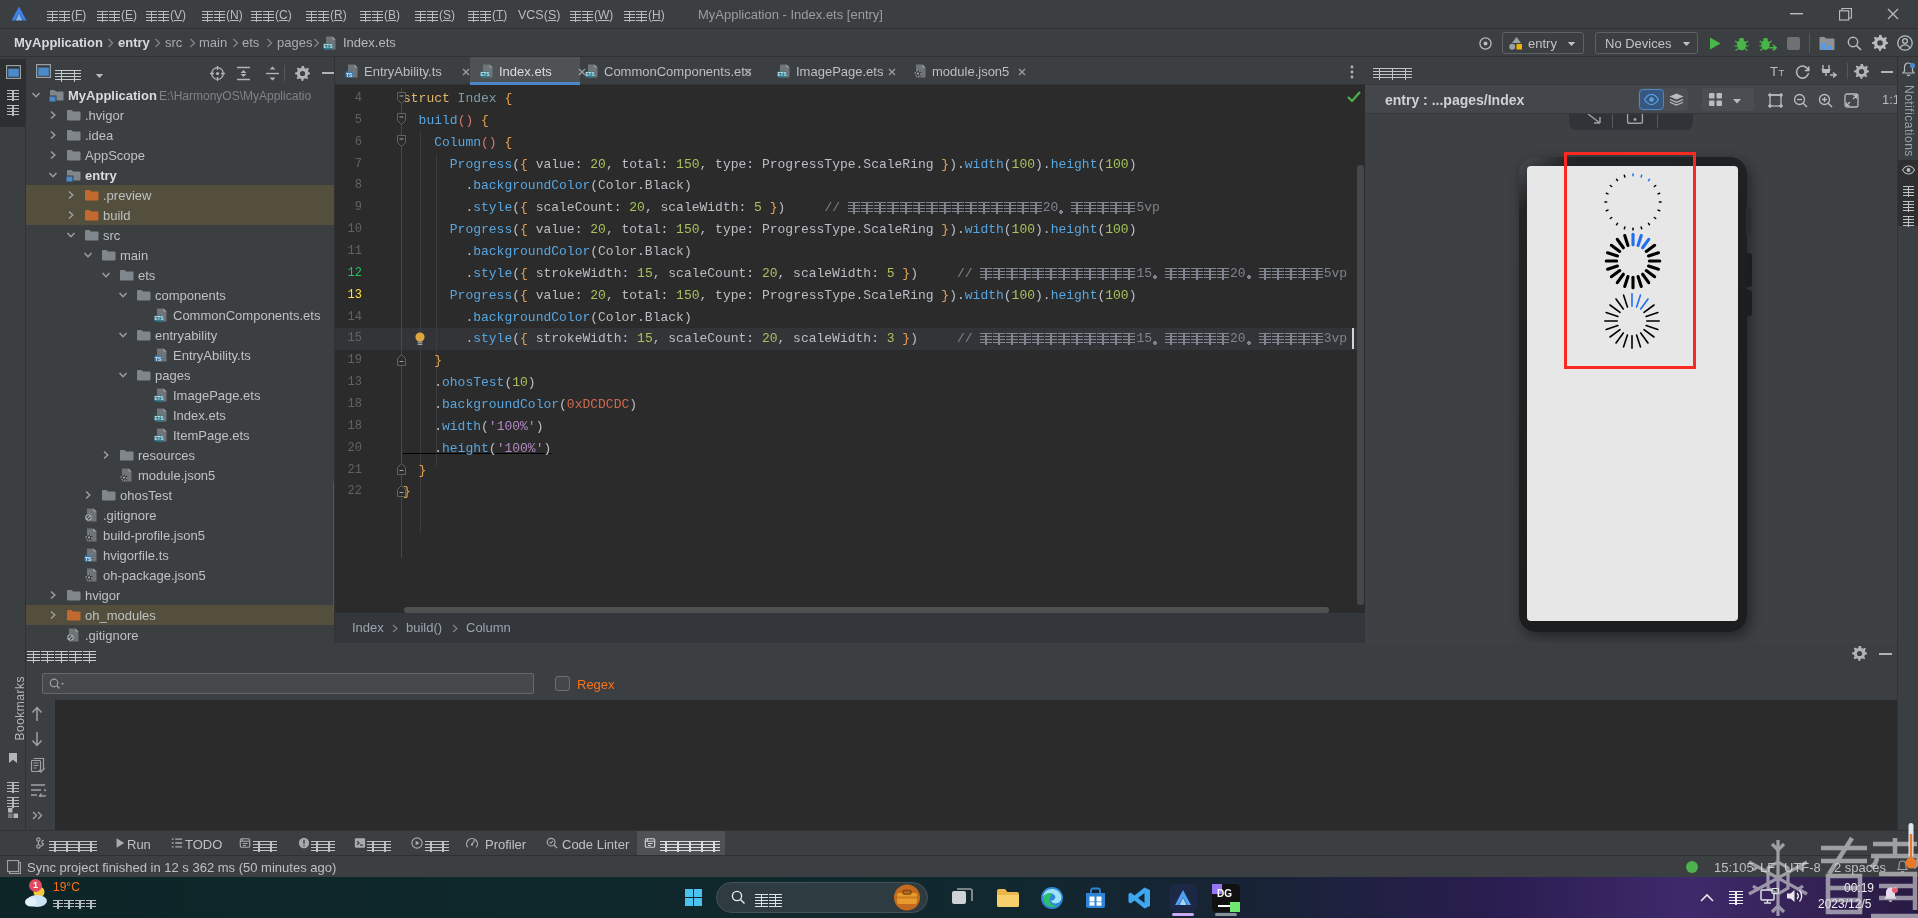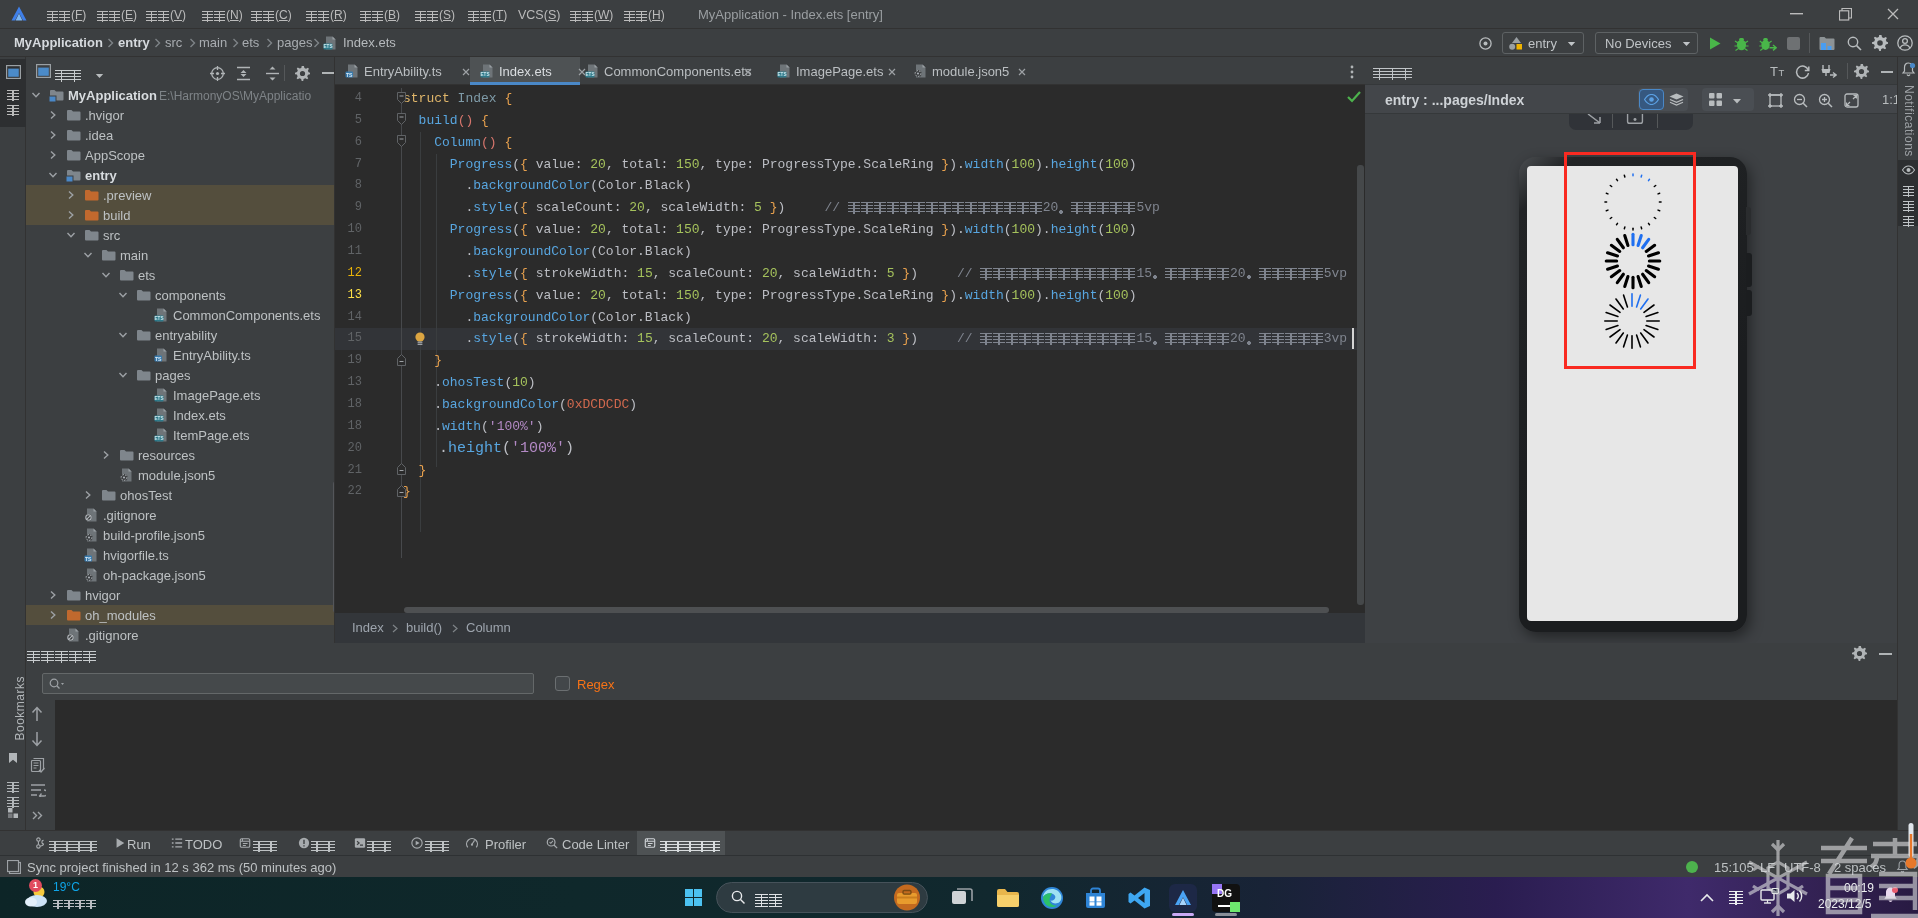--- a/index.html
+++ b/index.html
@@ -614,38 +614,38 @@
 <div class="ab mono" style="left:0;top:99.6px;width:27px;text-align:right;font-size:12px;color:#606366;">7</div>
 <div class="ab mono" style="left:68px;top:96.6px;height:22px;line-height:21px;font-size:13px;white-space:nowrap;"><span style="color:#bcbec4;">&nbsp;&nbsp;&nbsp;&nbsp;&nbsp;&nbsp;</span><span style="color:#58a6e0;">Progress</span><span style="color:#bcbec4;">(</span><span style="color:#e8a14e;">{</span><span style="color:#bcbec4;">&nbsp;value:&nbsp;</span><span style="color:#a5c25c;">20</span><span style="color:#bcbec4;">,&nbsp;total:&nbsp;</span><span style="color:#a5c25c;">150</span><span style="color:#bcbec4;">,&nbsp;type:&nbsp;ProgressType.ScaleRing&nbsp;</span><span style="color:#e8a14e;">}</span><span style="color:#bcbec4;">).</span><span style="color:#58a6e0;">width</span><span style="color:#bcbec4;">(</span><span style="color:#a5c25c;">100</span><span style="color:#bcbec4;">).</span><span style="color:#58a6e0;">height</span><span style="color:#bcbec4;">(</span><span style="color:#a5c25c;">100</span><span style="color:#bcbec4;">)</span></div>
 <div class="ab mono" style="left:0;top:121.4px;width:27px;text-align:right;font-size:12px;color:#606366;">8</div>
 <div class="ab mono" style="left:68px;top:118.4px;height:22px;line-height:21px;font-size:13px;white-space:nowrap;"><span style="color:#bcbec4;">&nbsp;&nbsp;&nbsp;&nbsp;&nbsp;&nbsp;&nbsp;&nbsp;.</span><span style="color:#58a6e0;">backgroundColor</span><span style="color:#bcbec4;">(</span><span style="color:#bcbec4;">Color.Black</span><span style="color:#bcbec4;">)</span></div>
 <div class="ab mono" style="left:0;top:143.2px;width:27px;text-align:right;font-size:12px;color:#606366;">9</div>
 <div class="ab mono" style="left:68px;top:140.2px;height:22px;line-height:21px;font-size:13px;white-space:nowrap;"><span style="color:#bcbec4;">&nbsp;&nbsp;&nbsp;&nbsp;&nbsp;&nbsp;&nbsp;&nbsp;.</span><span style="color:#58a6e0;">style</span><span style="color:#bcbec4;">(</span><span style="color:#e8a14e;">{</span><span style="color:#bcbec4;">&nbsp;scaleCount:&nbsp;</span><span style="color:#a5c25c;">20</span><span style="color:#bcbec4;">,&nbsp;scaleWidth:&nbsp;</span><span style="color:#a5c25c;">5</span><span style="color:#bcbec4;">&nbsp;</span><span style="color:#e8a14e;">}</span><span style="color:#bcbec4;">)</span><span style="color:#bcbec4;">&nbsp;&nbsp;&nbsp;&nbsp;&nbsp;</span><span style="color:#7f848e;">// <i class="cj" style="width:12px;height:12px;margin-right:1px;margin-bottom:-1px;"></i><i class="cj" style="width:12px;height:12px;margin-right:1px;margin-bottom:-1px;"></i><i class="cj" style="width:12px;height:12px;margin-right:1px;margin-bottom:-1px;"></i><i class="cj" style="width:12px;height:12px;margin-right:1px;margin-bottom:-1px;"></i><i class="cj" style="width:12px;height:12px;margin-right:1px;margin-bottom:-1px;"></i><i class="cj" style="width:12px;height:12px;margin-right:1px;margin-bottom:-1px;"></i><i class="cj" style="width:12px;height:12px;margin-right:1px;margin-bottom:-1px;"></i><i class="cj" style="width:12px;height:12px;margin-right:1px;margin-bottom:-1px;"></i><i class="cj" style="width:12px;height:12px;margin-right:1px;margin-bottom:-1px;"></i><i class="cj" style="width:12px;height:12px;margin-right:1px;margin-bottom:-1px;"></i><i class="cj" style="width:12px;height:12px;margin-right:1px;margin-bottom:-1px;"></i><i class="cj" style="width:12px;height:12px;margin-right:1px;margin-bottom:-1px;"></i><i class="cj" style="width:12px;height:12px;margin-right:1px;margin-bottom:-1px;"></i><i class="cj" style="width:12px;height:12px;margin-right:1px;margin-bottom:-1px;"></i><i class="cj" style="width:12px;height:12px;margin-right:1px;margin-bottom:-1px;"></i>20<i class="cj" style="width:12px;height:11px;margin-right:1px;margin-bottom:-1px;background:radial-gradient(circle at 3px 9px,currentColor 0 1.6px,transparent 2.2px);"></i><i class="cj" style="width:12px;height:12px;margin-right:1px;margin-bottom:-1px;"></i><i class="cj" style="width:12px;height:12px;margin-right:1px;margin-bottom:-1px;"></i><i class="cj" style="width:12px;height:12px;margin-right:1px;margin-bottom:-1px;"></i><i class="cj" style="width:12px;height:12px;margin-right:1px;margin-bottom:-1px;"></i><i class="cj" style="width:12px;height:12px;margin-right:1px;margin-bottom:-1px;"></i>5vp</span></div>
 <div class="ab mono" style="left:0;top:165.1px;width:27px;text-align:right;font-size:12px;color:#606366;">10</div>
 <div class="ab mono" style="left:68px;top:162.1px;height:22px;line-height:21px;font-size:13px;white-space:nowrap;"><span style="color:#bcbec4;">&nbsp;&nbsp;&nbsp;&nbsp;&nbsp;&nbsp;</span><span style="color:#58a6e0;">Progress</span><span style="color:#bcbec4;">(</span><span style="color:#e8a14e;">{</span><span style="color:#bcbec4;">&nbsp;value:&nbsp;</span><span style="color:#a5c25c;">20</span><span style="color:#bcbec4;">,&nbsp;total:&nbsp;</span><span style="color:#a5c25c;">150</span><span style="color:#bcbec4;">,&nbsp;type:&nbsp;ProgressType.ScaleRing&nbsp;</span><span style="color:#e8a14e;">}</span><span style="color:#bcbec4;">).</span><span style="color:#58a6e0;">width</span><span style="color:#bcbec4;">(</span><span style="color:#a5c25c;">100</span><span style="color:#bcbec4;">).</span><span style="color:#58a6e0;">height</span><span style="color:#bcbec4;">(</span><span style="color:#a5c25c;">100</span><span style="color:#bcbec4;">)</span></div>
 <div class="ab mono" style="left:0;top:187.0px;width:27px;text-align:right;font-size:12px;color:#606366;">11</div>
 <div class="ab mono" style="left:68px;top:184.0px;height:22px;line-height:21px;font-size:13px;white-space:nowrap;"><span style="color:#bcbec4;">&nbsp;&nbsp;&nbsp;&nbsp;&nbsp;&nbsp;&nbsp;&nbsp;.</span><span style="color:#58a6e0;">backgroundColor</span><span style="color:#bcbec4;">(</span><span style="color:#bcbec4;">Color.Black</span><span style="color:#bcbec4;">)</span></div>
-<div class="ab mono" style="left:0;top:208.8px;width:27px;text-align:right;font-size:12px;color:#eab308;padding-left:10px;">12</div>
+<div class="ab mono" style="left:0;top:208.8px;width:27px;text-align:right;font-size:12px;color:#22c55e;padding-left:10px;">12</div>
 <div class="ab mono" style="left:68px;top:205.8px;height:22px;line-height:21px;font-size:13px;white-space:nowrap;"><span style="color:#bcbec4;">&nbsp;&nbsp;&nbsp;&nbsp;&nbsp;&nbsp;&nbsp;&nbsp;.</span><span style="color:#58a6e0;">style</span><span style="color:#bcbec4;">(</span><span style="color:#e8a14e;">{</span><span style="color:#bcbec4;">&nbsp;strokeWidth:&nbsp;</span><span style="color:#a5c25c;">15</span><span style="color:#bcbec4;">,&nbsp;scaleCount:&nbsp;</span><span style="color:#a5c25c;">20</span><span style="color:#bcbec4;">,&nbsp;scaleWidth:&nbsp;</span><span style="color:#a5c25c;">5</span><span style="color:#bcbec4;">&nbsp;</span><span style="color:#e8a14e;">}</span><span style="color:#bcbec4;">)</span><span style="color:#bcbec4;">&nbsp;&nbsp;&nbsp;&nbsp;&nbsp;</span><span style="color:#7f848e;">// <i class="cj" style="width:12px;height:12px;margin-right:1px;margin-bottom:-1px;"></i><i class="cj" style="width:12px;height:12px;margin-right:1px;margin-bottom:-1px;"></i><i class="cj" style="width:12px;height:12px;margin-right:1px;margin-bottom:-1px;"></i><i class="cj" style="width:12px;height:12px;margin-right:1px;margin-bottom:-1px;"></i><i class="cj" style="width:12px;height:12px;margin-right:1px;margin-bottom:-1px;"></i><i class="cj" style="width:12px;height:12px;margin-right:1px;margin-bottom:-1px;"></i><i class="cj" style="width:12px;height:12px;margin-right:1px;margin-bottom:-1px;"></i><i class="cj" style="width:12px;height:12px;margin-right:1px;margin-bottom:-1px;"></i><i class="cj" style="width:12px;height:12px;margin-right:1px;margin-bottom:-1px;"></i><i class="cj" style="width:12px;height:12px;margin-right:1px;margin-bottom:-1px;"></i><i class="cj" style="width:12px;height:12px;margin-right:1px;margin-bottom:-1px;"></i><i class="cj" style="width:12px;height:12px;margin-right:1px;margin-bottom:-1px;"></i>15<i class="cj" style="width:12px;height:11px;margin-right:1px;margin-bottom:-1px;background:radial-gradient(circle at 3px 9px,currentColor 0 1.6px,transparent 2.2px);"></i><i class="cj" style="width:12px;height:12px;margin-right:1px;margin-bottom:-1px;"></i><i class="cj" style="width:12px;height:12px;margin-right:1px;margin-bottom:-1px;"></i><i class="cj" style="width:12px;height:12px;margin-right:1px;margin-bottom:-1px;"></i><i class="cj" style="width:12px;height:12px;margin-right:1px;margin-bottom:-1px;"></i><i class="cj" style="width:12px;height:12px;margin-right:1px;margin-bottom:-1px;"></i>20<i class="cj" style="width:12px;height:11px;margin-right:1px;margin-bottom:-1px;background:radial-gradient(circle at 3px 9px,currentColor 0 1.6px,transparent 2.2px);"></i><i class="cj" style="width:12px;height:12px;margin-right:1px;margin-bottom:-1px;"></i><i class="cj" style="width:12px;height:12px;margin-right:1px;margin-bottom:-1px;"></i><i class="cj" style="width:12px;height:12px;margin-right:1px;margin-bottom:-1px;"></i><i class="cj" style="width:12px;height:12px;margin-right:1px;margin-bottom:-1px;"></i><i class="cj" style="width:12px;height:12px;margin-right:1px;margin-bottom:-1px;"></i>5vp</span></div>
 <div class="ab mono" style="left:0;top:230.7px;width:27px;text-align:right;font-size:12px;color:#fde047;">13</div>
 <div class="ab mono" style="left:68px;top:227.7px;height:22px;line-height:21px;font-size:13px;white-space:nowrap;"><span style="color:#bcbec4;">&nbsp;&nbsp;&nbsp;&nbsp;&nbsp;&nbsp;</span><span style="color:#58a6e0;">Progress</span><span style="color:#bcbec4;">(</span><span style="color:#e8a14e;">{</span><span style="color:#bcbec4;">&nbsp;value:&nbsp;</span><span style="color:#a5c25c;">20</span><span style="color:#bcbec4;">,&nbsp;total:&nbsp;</span><span style="color:#a5c25c;">150</span><span style="color:#bcbec4;">,&nbsp;type:&nbsp;ProgressType.ScaleRing&nbsp;</span><span style="color:#e8a14e;">}</span><span style="color:#bcbec4;">).</span><span style="color:#58a6e0;">width</span><span style="color:#bcbec4;">(</span><span style="color:#a5c25c;">100</span><span style="color:#bcbec4;">).</span><span style="color:#58a6e0;">height</span><span style="color:#bcbec4;">(</span><span style="color:#a5c25c;">100</span><span style="color:#bcbec4;">)</span></div>
 <div class="ab mono" style="left:0;top:252.5px;width:27px;text-align:right;font-size:12px;color:#606366;">14</div>
 <div class="ab mono" style="left:68px;top:249.5px;height:22px;line-height:21px;font-size:13px;white-space:nowrap;"><span style="color:#bcbec4;">&nbsp;&nbsp;&nbsp;&nbsp;&nbsp;&nbsp;&nbsp;&nbsp;.</span><span style="color:#58a6e0;">backgroundColor</span><span style="color:#bcbec4;">(</span><span style="color:#bcbec4;">Color.Black</span><span style="color:#bcbec4;">)</span></div>
 <div class="ab mono" style="left:0;top:274.4px;width:27px;text-align:right;font-size:12px;color:#606366;">15</div>
 <div class="ab mono" style="left:68px;top:271.4px;height:22px;line-height:21px;font-size:13px;white-space:nowrap;"><span style="color:#bcbec4;">&nbsp;&nbsp;&nbsp;&nbsp;&nbsp;&nbsp;&nbsp;&nbsp;.</span><span style="color:#58a6e0;">style</span><span style="color:#bcbec4;">(</span><span style="color:#e8a14e;">{</span><span style="color:#bcbec4;">&nbsp;strokeWidth:&nbsp;</span><span style="color:#a5c25c;">15</span><span style="color:#bcbec4;">,&nbsp;scaleCount:&nbsp;</span><span style="color:#a5c25c;">20</span><span style="color:#bcbec4;">,&nbsp;scaleWidth:&nbsp;</span><span style="color:#a5c25c;">3</span><span style="color:#bcbec4;">&nbsp;</span><span style="color:#e8a14e;">}</span><span style="color:#bcbec4;">)</span><span style="color:#bcbec4;">&nbsp;&nbsp;&nbsp;&nbsp;&nbsp;</span><span style="color:#7f848e;">// <i class="cj" style="width:12px;height:12px;margin-right:1px;margin-bottom:-1px;"></i><i class="cj" style="width:12px;height:12px;margin-right:1px;margin-bottom:-1px;"></i><i class="cj" style="width:12px;height:12px;margin-right:1px;margin-bottom:-1px;"></i><i class="cj" style="width:12px;height:12px;margin-right:1px;margin-bottom:-1px;"></i><i class="cj" style="width:12px;height:12px;margin-right:1px;margin-bottom:-1px;"></i><i class="cj" style="width:12px;height:12px;margin-right:1px;margin-bottom:-1px;"></i><i class="cj" style="width:12px;height:12px;margin-right:1px;margin-bottom:-1px;"></i><i class="cj" style="width:12px;height:12px;margin-right:1px;margin-bottom:-1px;"></i><i class="cj" style="width:12px;height:12px;margin-right:1px;margin-bottom:-1px;"></i><i class="cj" style="width:12px;height:12px;margin-right:1px;margin-bottom:-1px;"></i><i class="cj" style="width:12px;height:12px;margin-right:1px;margin-bottom:-1px;"></i><i class="cj" style="width:12px;height:12px;margin-right:1px;margin-bottom:-1px;"></i>15<i class="cj" style="width:12px;height:11px;margin-right:1px;margin-bottom:-1px;background:radial-gradient(circle at 3px 9px,currentColor 0 1.6px,transparent 2.2px);"></i><i class="cj" style="width:12px;height:12px;margin-right:1px;margin-bottom:-1px;"></i><i class="cj" style="width:12px;height:12px;margin-right:1px;margin-bottom:-1px;"></i><i class="cj" style="width:12px;height:12px;margin-right:1px;margin-bottom:-1px;"></i><i class="cj" style="width:12px;height:12px;margin-right:1px;margin-bottom:-1px;"></i><i class="cj" style="width:12px;height:12px;margin-right:1px;margin-bottom:-1px;"></i>20<i class="cj" style="width:12px;height:11px;margin-right:1px;margin-bottom:-1px;background:radial-gradient(circle at 3px 9px,currentColor 0 1.6px,transparent 2.2px);"></i><i class="cj" style="width:12px;height:12px;margin-right:1px;margin-bottom:-1px;"></i><i class="cj" style="width:12px;height:12px;margin-right:1px;margin-bottom:-1px;"></i><i class="cj" style="width:12px;height:12px;margin-right:1px;margin-bottom:-1px;"></i><i class="cj" style="width:12px;height:12px;margin-right:1px;margin-bottom:-1px;"></i><i class="cj" style="width:12px;height:12px;margin-right:1px;margin-bottom:-1px;"></i>3vp</span></div>
 <div class="ab mono" style="left:0;top:296.2px;width:27px;text-align:right;font-size:12px;color:#606366;">19</div>
 <div class="ab mono" style="left:68px;top:293.2px;height:22px;line-height:21px;font-size:13px;white-space:nowrap;"><span style="color:#bcbec4;">&nbsp;&nbsp;&nbsp;&nbsp;</span><span style="color:#e8a14e;">}</span></div>
 <div class="ab mono" style="left:0;top:318.1px;width:27px;text-align:right;font-size:12px;color:#606366;">13</div>
 <div class="ab mono" style="left:68px;top:315.1px;height:22px;line-height:21px;font-size:13px;white-space:nowrap;"><span style="color:#bcbec4;">&nbsp;&nbsp;&nbsp;&nbsp;.</span><span style="color:#58a6e0;">ohosTest</span><span style="color:#bcbec4;">(</span><span style="color:#a5c25c;">10</span><span style="color:#bcbec4;">)</span></div>
 <div class="ab mono" style="left:0;top:339.9px;width:27px;text-align:right;font-size:12px;color:#606366;">18</div>
 <div class="ab mono" style="left:68px;top:336.9px;height:22px;line-height:21px;font-size:13px;white-space:nowrap;"><span style="color:#bcbec4;">&nbsp;&nbsp;&nbsp;&nbsp;.</span><span style="color:#58a6e0;">backgroundColor</span><span style="color:#bcbec4;">(</span><span style="color:#d2694e;">0xDCDCDC</span><span style="color:#bcbec4;">)</span></div>
 <div class="ab mono" style="left:0;top:361.8px;width:27px;text-align:right;font-size:12px;color:#606366;">18</div>
 <div class="ab mono" style="left:68px;top:358.8px;height:22px;line-height:21px;font-size:13px;white-space:nowrap;"><span style="color:#bcbec4;">&nbsp;&nbsp;&nbsp;&nbsp;.</span><span style="color:#58a6e0;">width</span><span style="color:#bcbec4;">(</span><span style="color:#b389c5;">'100%'</span><span style="color:#bcbec4;">)</span></div>
 <div class="ab mono" style="left:0;top:383.6px;width:27px;text-align:right;font-size:12px;color:#606366;">20</div>
-<div class="ab mono" style="left:68px;top:380.6px;height:22px;line-height:21px;font-size:15px;white-space:nowrap;"><span style="color:#bcbec4;">&nbsp;&nbsp;&nbsp;&nbsp;.</span><span style="color:#58a6e0;">height</span><span style="color:#bcbec4;">(</span><span style="color:#b389c5;">'100%'</span><span style="color:#bcbec4;">)</span></div>
+<div class="ab mono" style="left:68px;top:380.6px;height:22px;line-height:21px;font-size:13px;white-space:nowrap;text-decoration:underline;"><span style="color:#bcbec4;">&nbsp;&nbsp;&nbsp;&nbsp;.</span><span style="color:#58a6e0;">height</span><span style="color:#bcbec4;">(</span><span style="color:#b389c5;">'100%'</span><span style="color:#bcbec4;">)</span></div>
 <div class="ab mono" style="left:0;top:405.5px;width:27px;text-align:right;font-size:12px;color:#606366;">21</div>
 <div class="ab mono" style="left:68px;top:402.5px;height:22px;line-height:21px;font-size:13px;white-space:nowrap;"><span style="color:#bcbec4;">&nbsp;&nbsp;</span><span style="color:#e8a14e;">}</span></div>
 <div class="ab mono" style="left:0;top:427.3px;width:27px;text-align:right;font-size:12px;color:#606366;">22</div>
 <div class="ab mono" style="left:68px;top:424.3px;height:22px;line-height:21px;font-size:13px;white-space:nowrap;"><span style="color:#e8a14e;">}</span></div>
 <svg class="ab" style="left:62px;top:35px;" width="9" height="12" viewBox="0 0 9 12">
       <path d="M0.5 0.5 h8 v7 l-4 4 l-4 -4 Z" fill="#2b2b2b" stroke="#606366"></path>
       <path d="M2.5 4 h4" stroke="#9da1a5"></path>
     </svg>
 <svg class="ab" style="left:62px;top:56px;" width="9" height="12" viewBox="0 0 9 12">
       <path d="M0.5 0.5 h8 v7 l-4 4 l-4 -4 Z" fill="#2b2b2b" stroke="#606366"></path>
@@ -957,21 +957,21 @@
       <path d="M5.2 11 A1.4 1.4 0 0 0 7.8 11" fill="none" stroke="#9da1a5" stroke-width="1.1"></path>
     </svg>
 </div>
 <div class="ab" style="left:0;top:877px;width:1918px;height:41px;background:linear-gradient(90deg,#0d2527 0%,#0f282b 30%,#11282e 52%,#182336 66%,#2a1d50 78%,#3f2a6b 88%,#31204f 96%,#281a42 100%);"></div>
 <svg class="ab" style="left:24px;top:884px;" width="26" height="26" viewBox="0 0 26 26">
 <circle cx="15" cy="8" r="5.5" fill="#f5c93d"></circle>
 <ellipse cx="13" cy="17" rx="10" ry="6" fill="#cde3f6"></ellipse>
     <ellipse cx="7" cy="18" rx="6" ry="4.5" fill="#e4f0fb"></ellipse>
   </svg>
 <div class="ab" style="left:29px;top:879px;width:13px;height:13px;border-radius:50%;background:#e14b5f;color:#fff;font-size:9px;text-align:center;line-height:13px;font-weight:bold;">1</div>
-<span class="ab" style="left:53px;top:880px;font-size:12px;color:#0ea5e9;">19°C</span>
+<span class="ab" style="left:53px;top:880px;font-size:12px;color:#f97316;">19°C</span>
 <span class="ab" style="left:53px;top:897px;font-size:11px;color:#c9ccd0;"><i class="cj" style="width:10px;height:9px;margin-right:1px;color:#b9bdc2;margin-bottom:-1px;"></i><i class="cj" style="width:10px;height:9px;margin-right:1px;color:#b9bdc2;margin-bottom:-1px;"></i><i class="cj" style="width:10px;height:9px;margin-right:1px;color:#b9bdc2;margin-bottom:-1px;"></i><i class="cj" style="width:10px;height:9px;margin-right:1px;color:#b9bdc2;margin-bottom:-1px;"></i></span>
 <svg class="ab" style="left:685px;top:889px;" width="17" height="17" viewBox="0 0 17 17">
     <rect x="0" y="0" width="8" height="8" fill="#4cc2f1"></rect>
     <rect x="9" y="0" width="8" height="8" fill="#4cc2f1"></rect>
     <rect x="0" y="9" width="8" height="8" fill="#4cc2f1"></rect>
     <rect x="9" y="9" width="8" height="8" fill="#4cc2f1"></rect>
   </svg>
 <div class="ab" style="left:716px;top:882px;width:212px;height:31px;border-radius:16px;background:#2e3b41;border:1px solid #46525a;"></div>
 <svg class="ab" style="left:731px;top:890px;" width="15" height="15" viewBox="0 0 15 15">
     <circle cx="6" cy="6" r="4.6" fill="none" stroke="#e8eaec" stroke-width="1.4"></circle>

